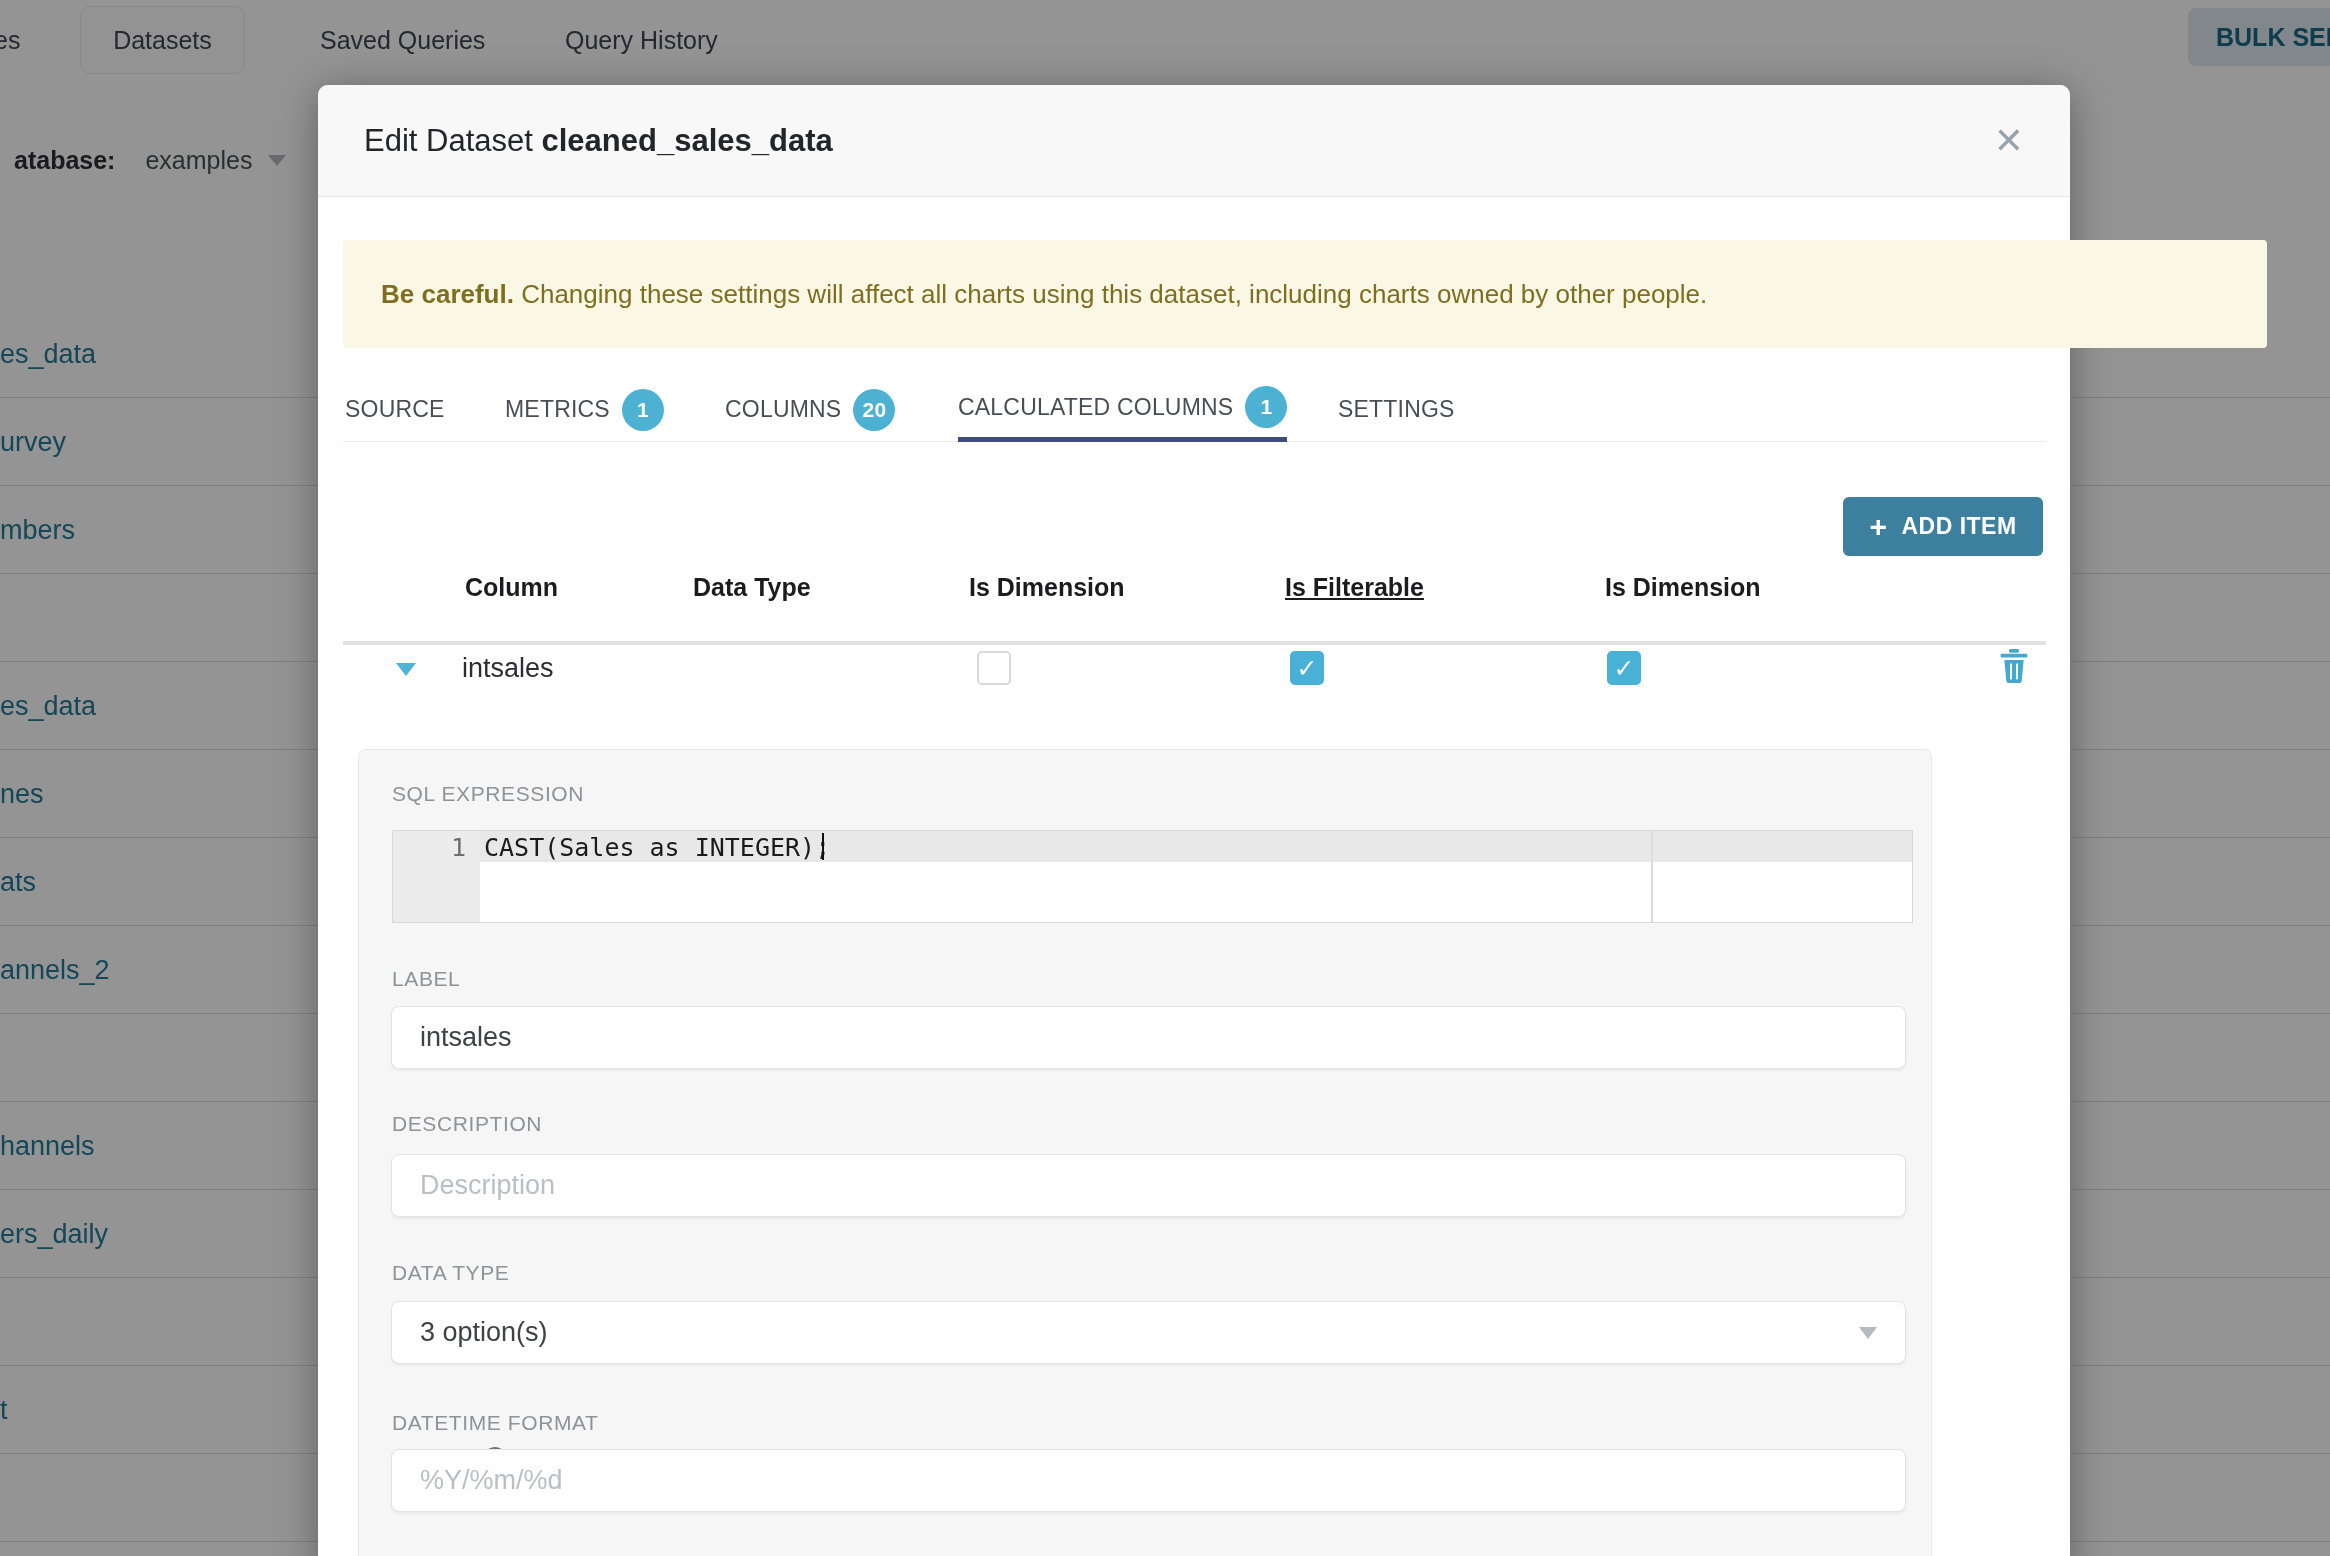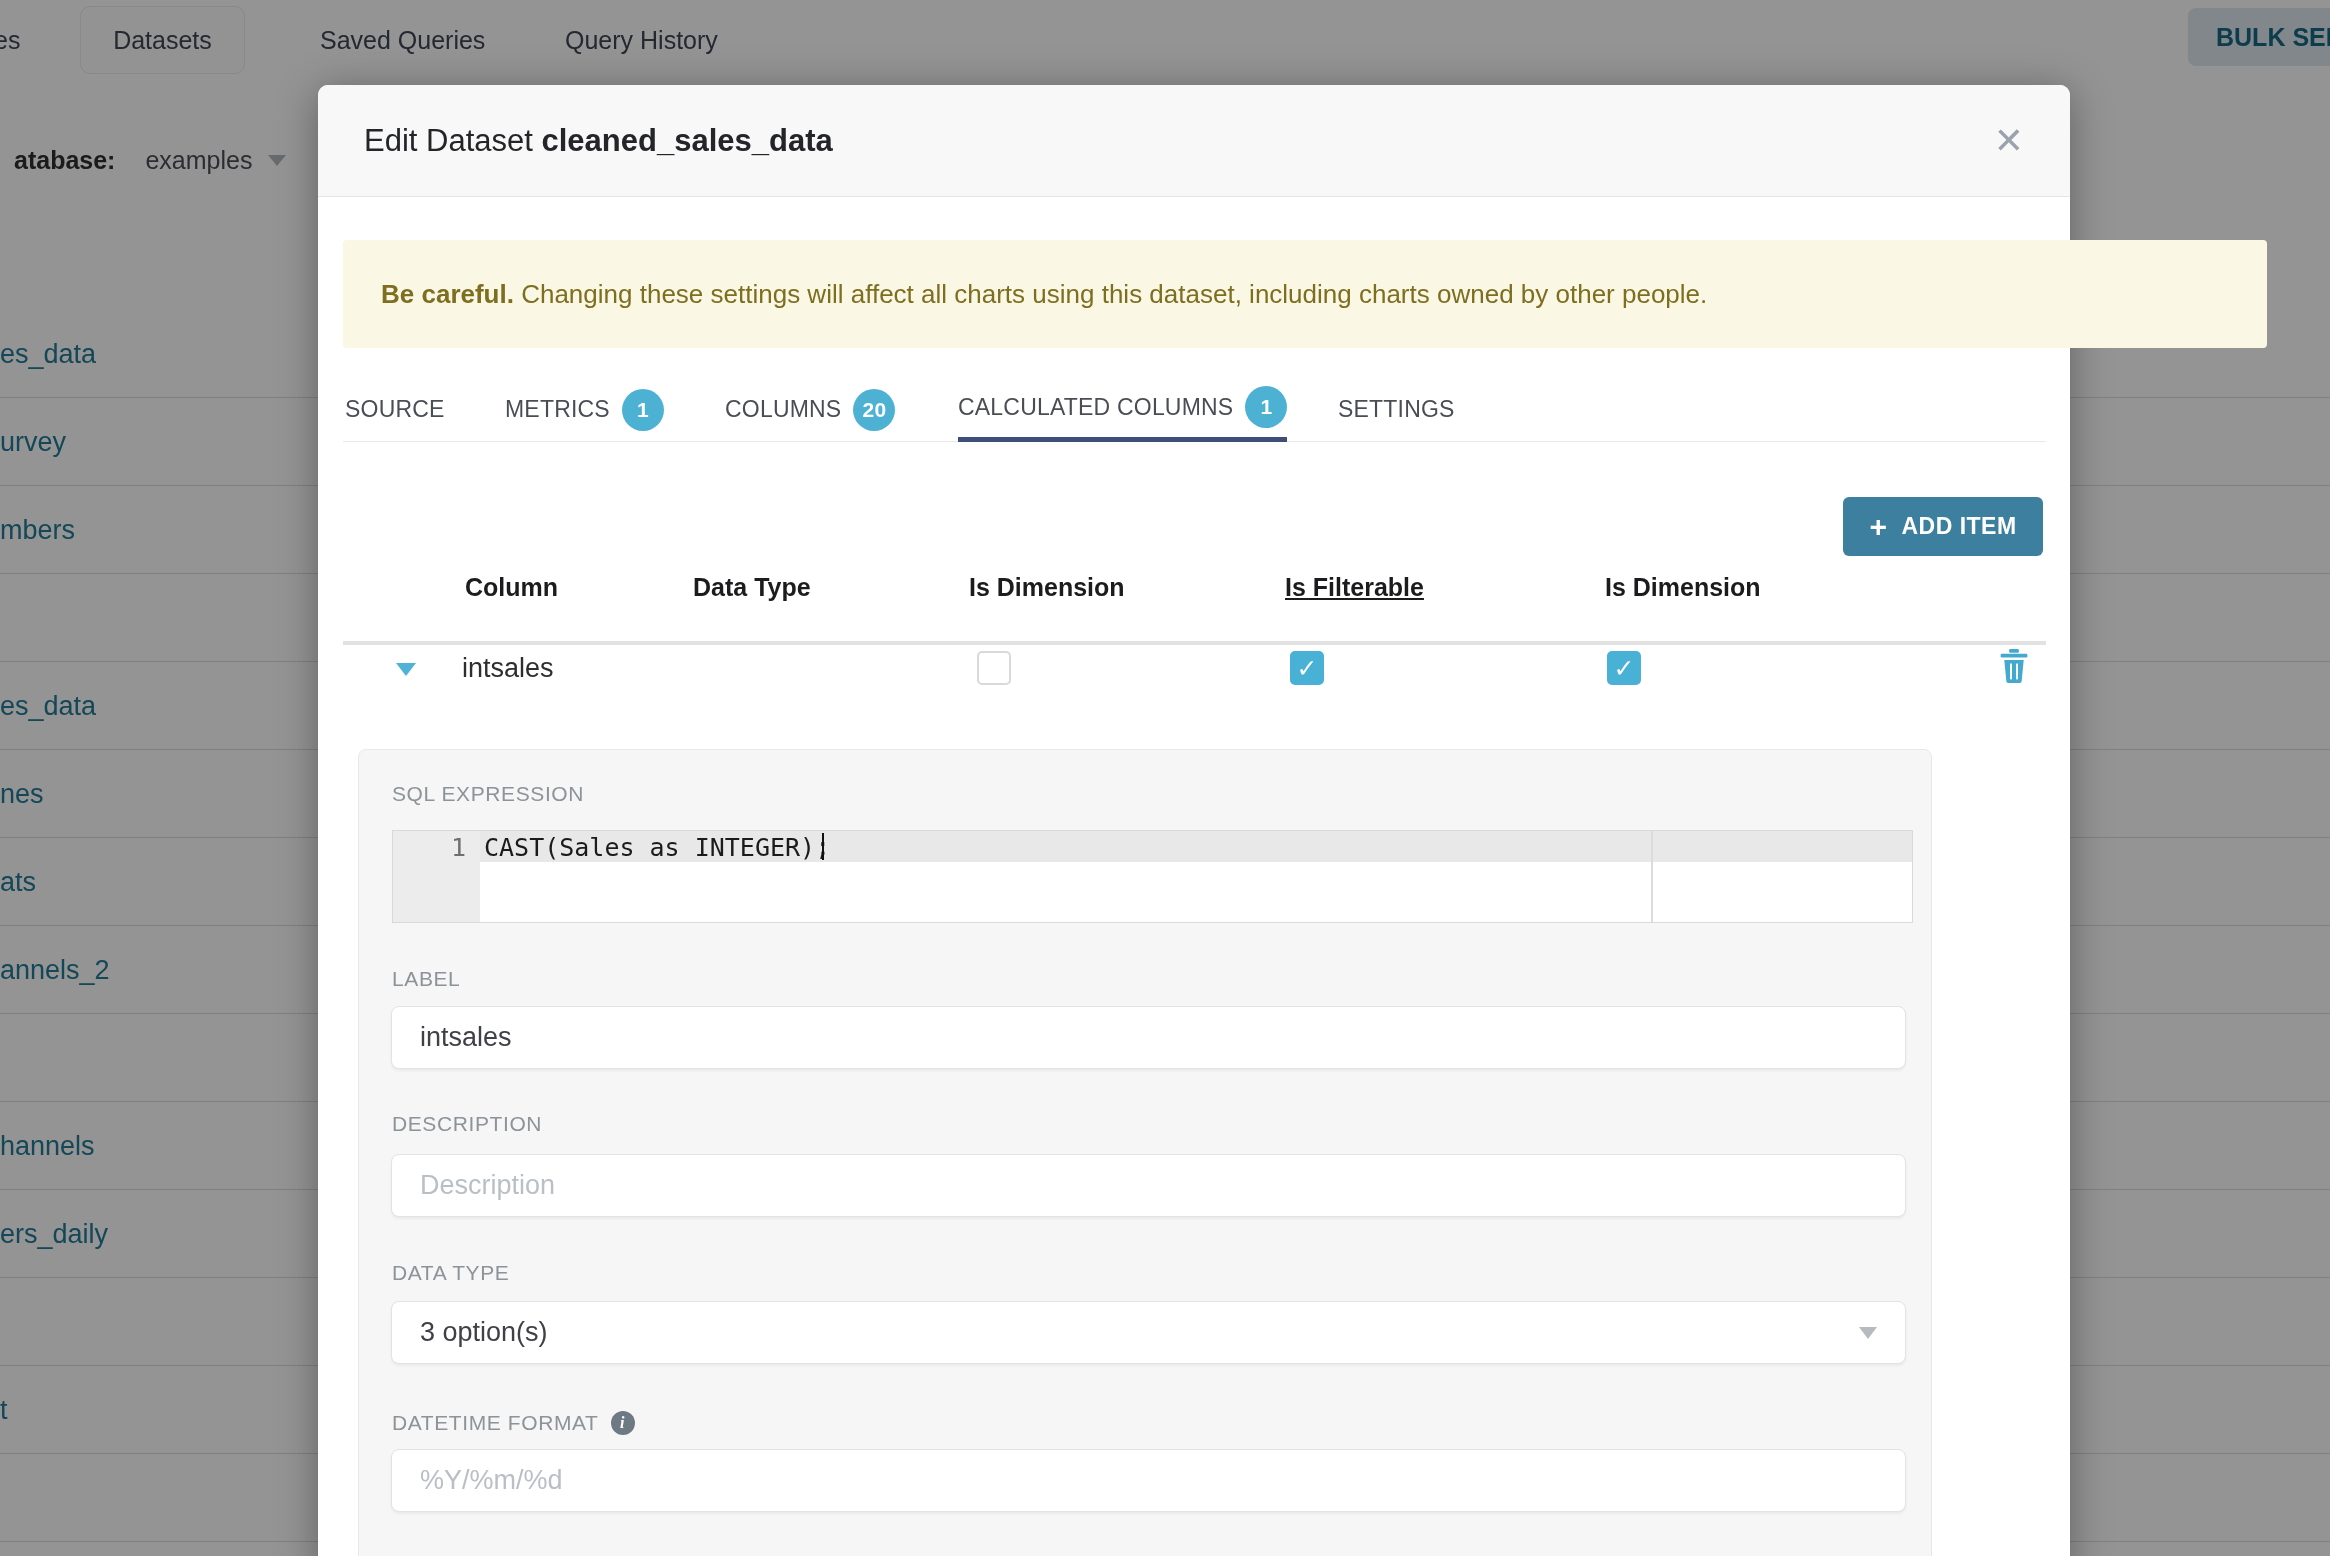--- a/index.html
+++ b/index.html
@@ -83,21 +83,21 @@
   .cb-temporal { left:659px; } .cb-filterable { left:972px; } .cb-dimension { left:1289px; }
   .trash-btn { position:absolute; left:1678px; top:2px; width:36px; height:40px; background:none; border:none; cursor:pointer; }
 
   .detail-panel { position:absolute; left:40px; top:664px; width:1574px; height:840px;
                   background:#f6f6f6; border:1px solid #e8e8e8; border-radius:8px; }
   .field-label { position:absolute; font-size:21px; color:#8c9399; letter-spacing:.6px; }
   .lbl-sql { left:33px; top:32px; }
   .lbl-label { left:33px; top:217px; }
   .lbl-desc { left:33px; top:362px; }
   .lbl-dtype { left:33px; top:511px; }
-  .lbl-dtfmt { left:33px; top:661px; display:flex; align-items:center; gap:12px; }
+  .lbl-dtfmt { left:33px; top:661px; display:flex; align-items:center; gap:12px;flex-direction:column; }
   .info-icon { width:24px; height:24px; border-radius:50%; background:#6e7a83; color:#fff;
                font-size:16px; font-weight:bold; display:inline-flex; align-items:center; justify-content:center;
                font-family:"Liberation Serif","DejaVu Serif",serif; font-style:italic; }
 
   .code-editor { position:absolute; left:33px; top:80px; width:1521px; height:93px;
                  background:#fff; border:1px solid #d9d9d9; font-family:"DejaVu Sans Mono","Liberation Mono",monospace; }
   .gutter { position:absolute; left:0; top:0; bottom:0; width:87px; background:#ececec; }
   .line-no { position:absolute; right:14px; top:2px; font-size:25px; color:#6f6f6f; }
   .active-line { position:absolute; left:87px; right:0; top:0; height:31px; background:#e8e8e8; }
   .print-margin { position:absolute; left:1258px; top:0; bottom:0; width:2px; background:#dcdcdc; }

